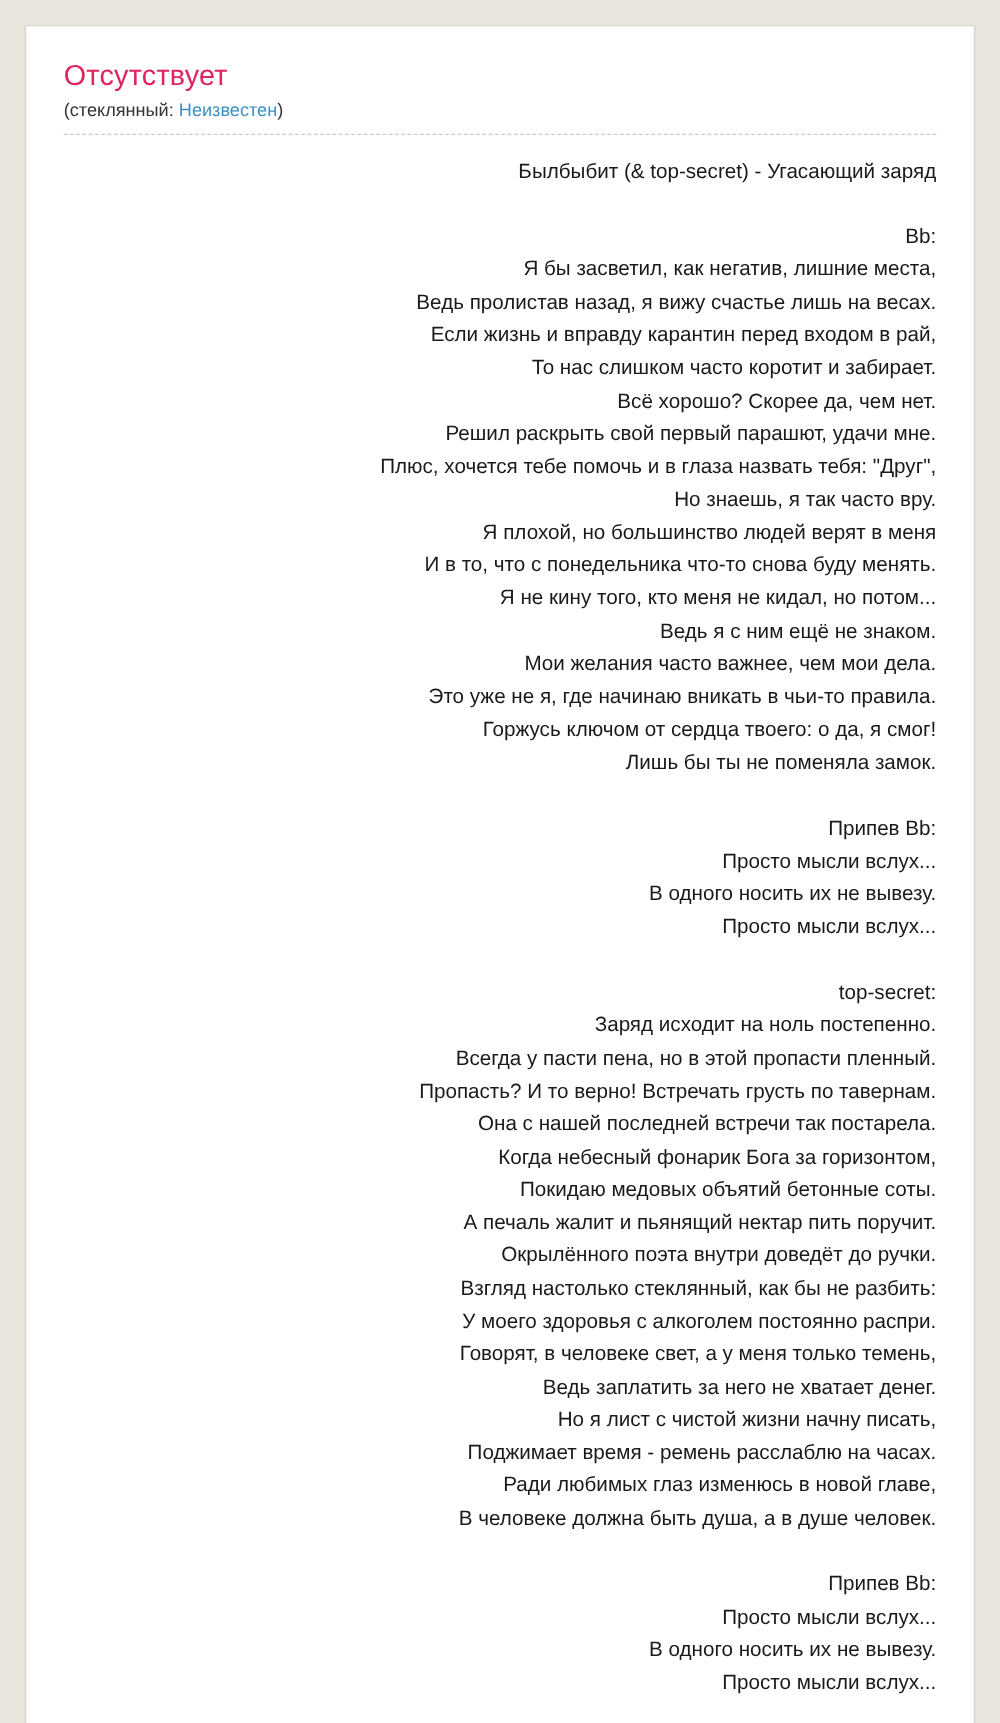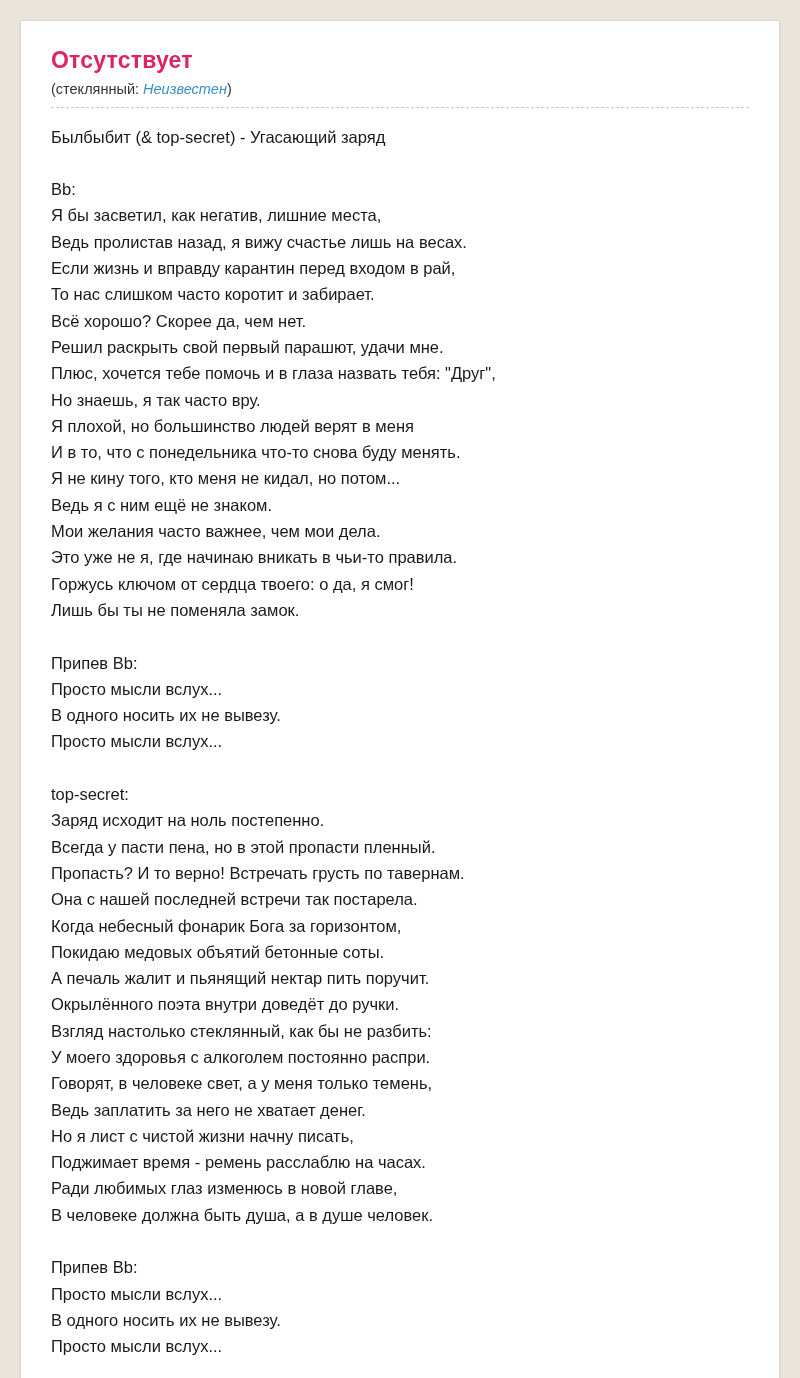--- a/index.html
+++ b/index.html
@@ -19,44 +19,44 @@
     background: #ffffff;
     border: 1px solid #dcd8d0;
     box-shadow: 0 1px 2px rgba(0,0,0,0.06);
     box-sizing: border-box;
     padding: 26px 30px 30px 30px;
     min-height: 1330px;
   }
   .song-title {
     color: #e0245e;
     font-size: 23px;
-    font-weight: bold;
+    font-weight: normal;
     line-height: 1.2;
     margin: 0 0 6px 0;
     letter-spacing: 0.2px;
   }
   .artist-line {
     font-size: 14.5px;
     color: #333333;
     padding-bottom: 10px;
     border-bottom: 1px dashed #b9cfe0;
     margin-bottom: 16px;
   }
   .artist-line a {
     color: #3b8fc4;
     text-decoration: none;
-    font-style: italic;
   }
   .lyrics {
     font-size: 16.5px;
     line-height: 26.3px;
     color: #1a1a1a;
     white-space: pre-wrap;
     word-wrap: break-word;
     font-family: "Liberation Sans", sans-serif;
+    text-align: right;
   }
 </style>
 </head>
 <body>
 
 <div class="page">
   <h1 class="song-title">Отсутствует</h1>
   <div class="artist-line"><span>(стеклянный: </span><a href="#">Неизвестен</a><span>)</span></div>
   <div class="lyrics">Былбыбит (&amp; top-secret) - Угасающий заряд
 

